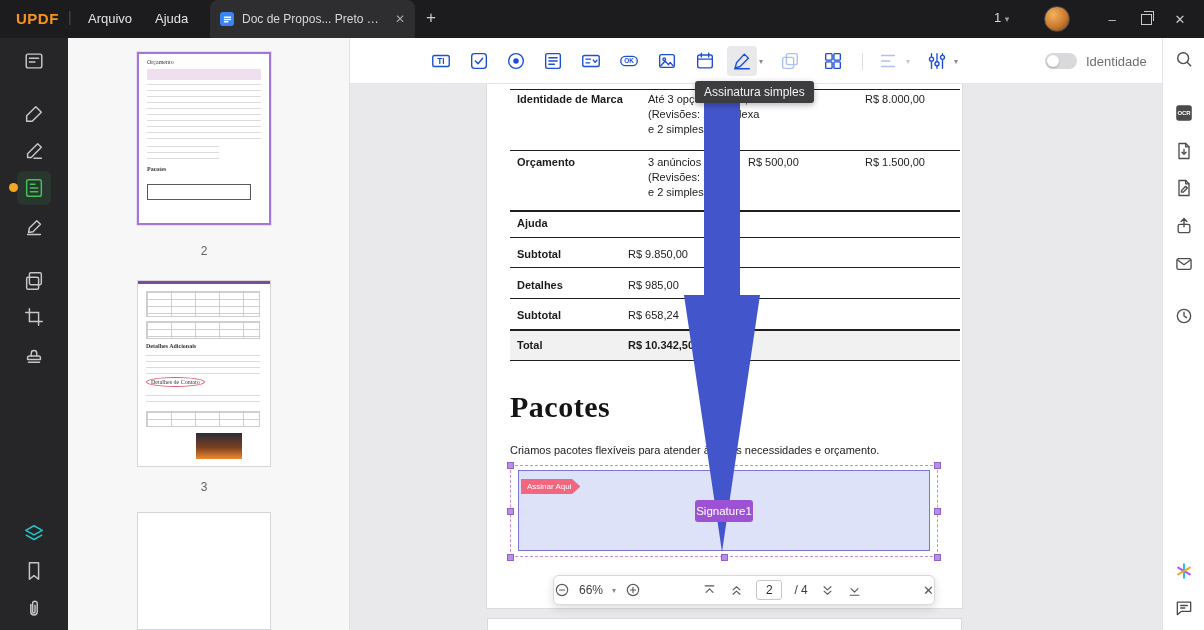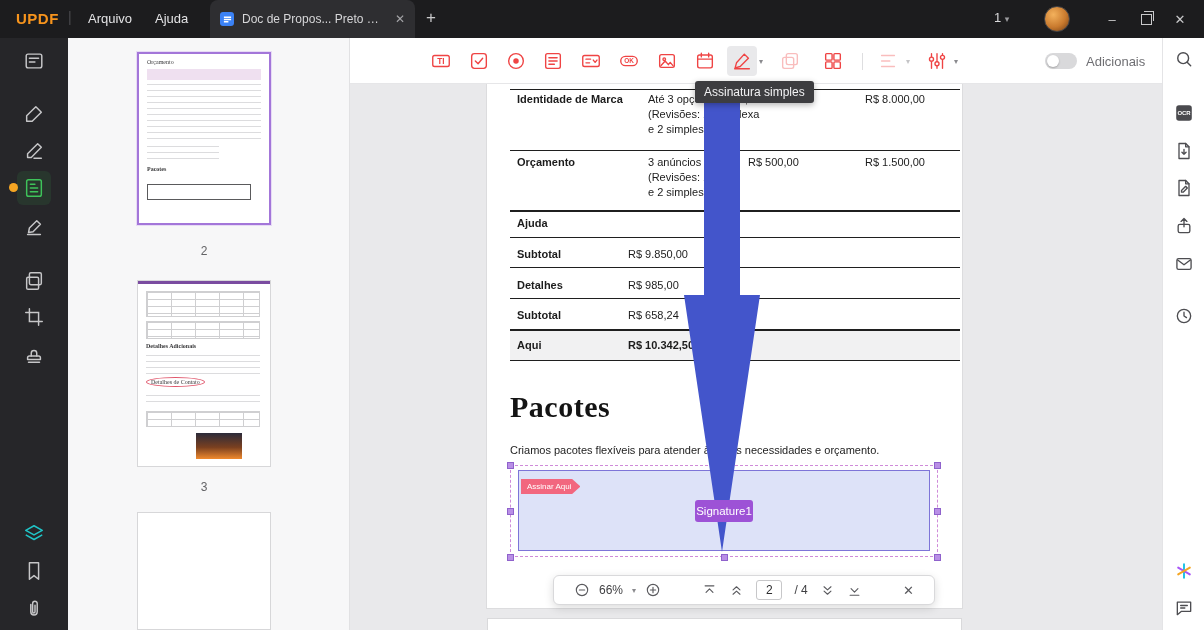--- a/index.html
+++ b/index.html
@@ -44,21 +44,21 @@
   .mini-lines{background:repeating-linear-gradient(to bottom,#dcdcde 0 1px,transparent 1px 6px);}
   .mini-grid{background-image:repeating-linear-gradient(to bottom,#cfcfd1 0 1px,transparent 1px 7px),
              repeating-linear-gradient(to right,#cfcfd1 0 1px,transparent 1px 24px);
              border:1px solid #cfcfd1;box-sizing:border-box;}
   .minitxt{font-size:6px;color:#3a3a3c;line-height:7px;}
   .ellipse{border:1px solid #e0556a;border-radius:50%;padding:1px 4px;}
   
   .ftoolbar{position:absolute;left:350px;top:38px;width:812px;height:46px;background:#ffffff;
             border-bottom:1px solid #e6e6e8;box-sizing:border-box;}
   .tbtn{position:absolute;top:8px;width:30px;height:30px;border-radius:4px;display:flex;align-items:center;
-        justify-content:center;color:#ef4444;cursor:pointer;text-decoration:underline;}
+        justify-content:center;color:#1d4ed8;cursor:pointer;text-decoration:underline;}
   .tbtn.on{background:#e9e9eb;}
   .tbtn.dim{opacity:.35;}
   .tcaret{position:absolute;top:19px;font-size:8px;color:#8a8a8e;cursor:pointer;}
   .tsep{position:absolute;top:15px;width:1px;height:17px;background:#dedee0;}
   .toggle{position:absolute;left:695px;top:15px;width:32px;height:16px;border-radius:9px;background:#d9d9db;cursor:pointer;}
   .knob{position:absolute;left:2px;top:2px;width:12px;height:12px;border-radius:50%;background:#fff;
         box-shadow:0 1px 2px rgba(0,0,0,.25);}
   .toggle-label{position:absolute;left:736px;top:16px;font-size:13px;color:#6f6f73;}
   .tooltip{position:absolute;left:695px;top:81px;background:#3d3d40;color:#f2f2f4;font-size:12px;
            padding:4px 9px;border-radius:3px;z-index:50;white-space:nowrap;box-shadow:0 2px 6px rgba(0,0,0,.3);}
@@ -84,21 +84,21 @@
   .sig-tag{position:absolute;left:171px;top:395px;height:15px;padding:0 9px 0 6px;background:#f2677f;
            color:#fff;font-size:8px;line-height:15px;
            clip-path:polygon(0 0,86% 0,100% 50%,86% 100%,0 100%);z-index:20;}
   .sig-label{position:absolute;left:345px;top:416px;width:58px;height:22px;background:#9d52d6;color:#fff;
              font-size:11.5px;display:flex;align-items:center;justify-content:center;border-radius:3px;z-index:45;}
   
   .drag-arrow{position:absolute;left:0;top:0;z-index:40;pointer-events:none;}
   
   .pager{position:absolute;left:553px;top:575px;width:382px;height:30px;background:#fff;border:1px solid #d9d9db;
          border-radius:6px;box-sizing:border-box;display:flex;align-items:center;justify-content:space-between;
-         padding:0 20px;z-index:60;box-shadow:0 3px 10px rgba(0,0,0,.14);}
+         padding:0 0;z-index:60;box-shadow:0 3px 10px rgba(0,0,0,.14);}
   .pgroup{display:flex;align-items:center;gap:9px;color:#5a5a5e;}
   .pico{display:flex;align-items:center;justify-content:center;cursor:pointer;color:#5a5a5e;}
   .ptext{font-size:12px;color:#3f3f42;}
   .pcaret{font-size:8px;color:#8a8a8e;cursor:pointer;}
   .page-input{width:24px;height:18px;text-align:center;font-size:12px;border:1px solid #c7c7c9;
               border-radius:3px;color:#2c2c2e;padding:0;font-family:inherit;}
   .pclose{font-size:13px;color:#5a5a5e;cursor:pointer;}
   
   .rsidebar{position:absolute;left:1162px;top:38px;width:42px;height:592px;background:#fff;
             border-left:1px solid #e4e4e6;box-sizing:border-box;}
@@ -326,21 +326,21 @@
           <circle cx="6" cy="10" r="2.2" fill="#fff"></circle>
           <circle cx="12" cy="15" r="2.2" fill="#fff"></circle>
           <circle cx="18" cy="8" r="2.2" fill="#fff"></circle>
         </svg>
     </div>
     <span class="tcaret" style="left:604px;">▾</span>
 
     <div class="toggle">
         <span class="knob"></span>
       </div>
-    <span class="toggle-label">Adicionais</span>
+    <span class="toggle-label">Identidade</span>
   </div>
 
   <div class="tooltip">Assinatura simples</div>
 
   <div class="canvas">
     <div class="page">
       <div class="tline" style="top:5px;"></div>
 
       <div class="cell b" style="left:30px;top:8px;width:110px;">Identidade de Marca</div>
       <div class="cell" style="left:161px;top:8px;">
@@ -372,21 +372,21 @@
 
       <div class="cell b" style="left:30px;top:194px;">Detalhes</div>
       <div class="cell" style="left:141px;top:194px;">R$ 985,00</div>
       <div class="tline" style="top:214px;"></div>
 
       <div class="cell b" style="left:30px;top:224px;">Subtotal</div>
       <div class="cell" style="left:141px;top:224px;">R$ 658,24</div>
 
       <div class="tline thick" style="top:245px;"></div>
       <div class="totalrow"></div>
-      <div class="cell b" style="left:30px;top:254px;">Aqui</div>
+      <div class="cell b" style="left:30px;top:254px;">Total</div>
       <div class="cell b" style="left:141px;top:254px;">R$ 10.342,50</div>
       <div class="tline" style="top:276px;"></div>
 
       <div class="doch1">Pacotes</div>
       <div class="docp">Criamos pacotes flexíveis para atender às suas necessidades e orçamento.</div>
     </div>
 
     <div class="sig-dashed"></div>
     <div class="sig-field"></div>
     <span class="handle" style="left:157px;top:378px;"></span>

